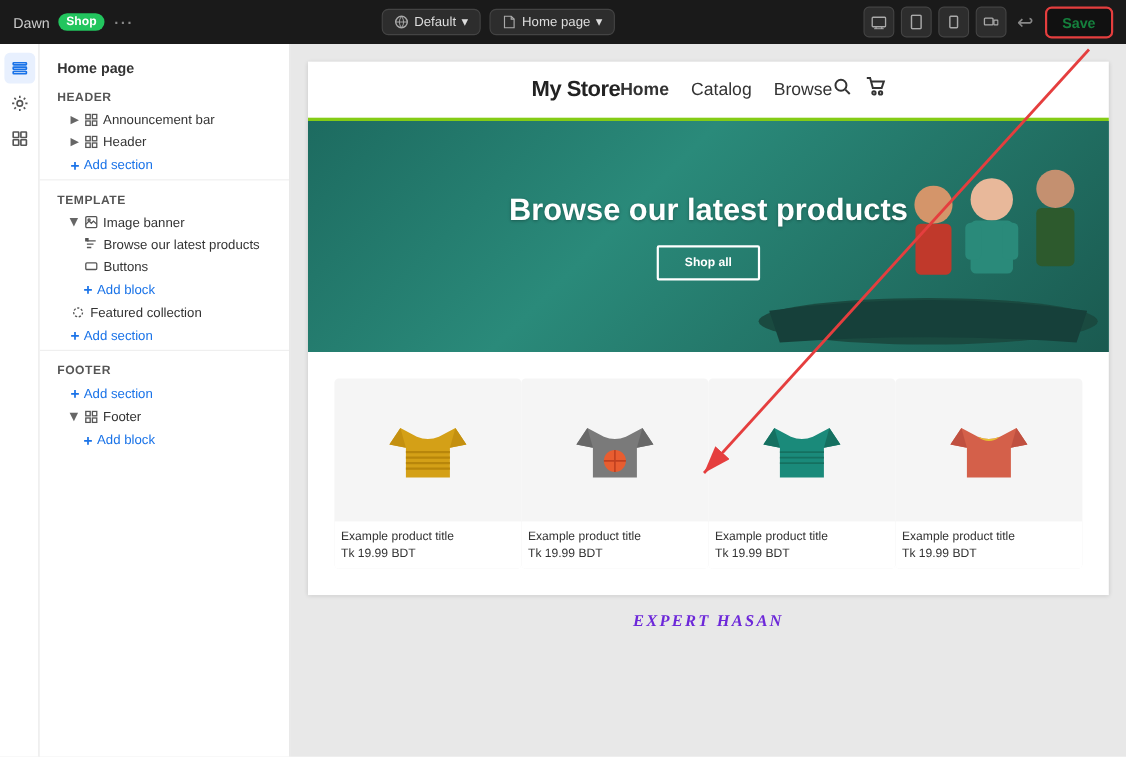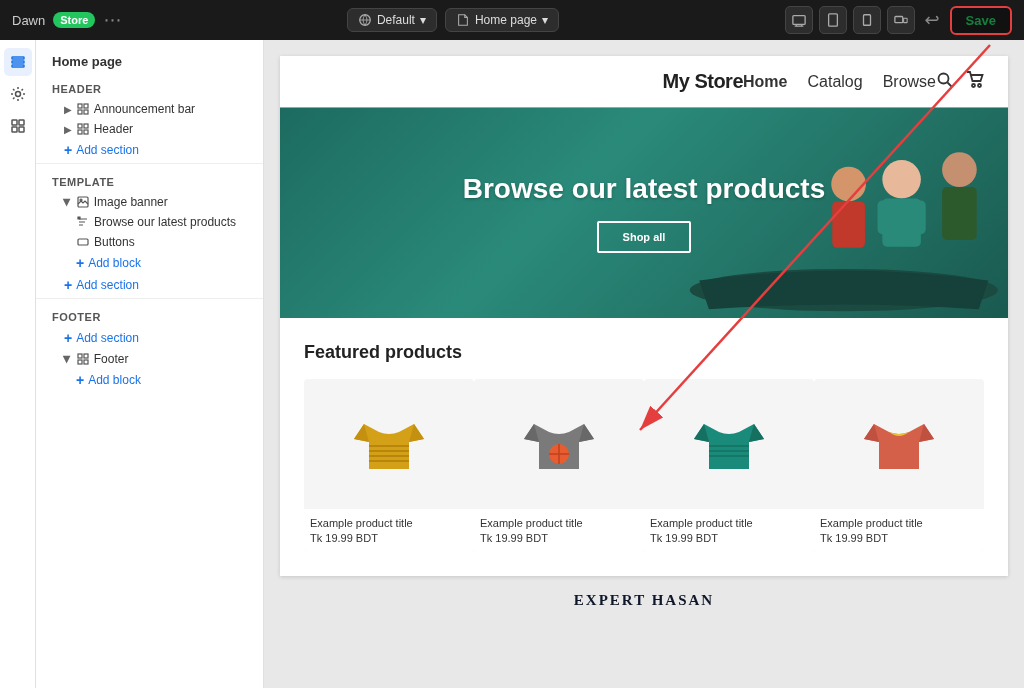--- a/index.html
+++ b/index.html
@@ -39,21 +39,21 @@
     .caret { color: #666; font-size: 10px; }
     .add-link { color: #1a73e8; font-size: 12px; display: flex; align-items: center; gap: 4px; cursor: pointer; }
 
     
     .content { flex: 1; overflow-y: auto; background: #e8e8e8; padding: 16px; }
 
     
     .store-preview { background: #fff; max-width: 760px; margin: 0 auto; box-shadow: 0 1px 4px rgba(0,0,0,0.15); }
 
     
-    .store-header { display: flex; align-items: center; justify-content: flex-end; padding: 14px 24px; border-bottom: 1px solid #84cc16; }
+    .store-header { display: flex; align-items: center; justify-content: center; padding: 14px 24px; border-bottom: 3px solid #84cc16; }
     .store-name { font-size: 20px; font-weight: 700; color: #222; letter-spacing: -0.5px; }
     .store-nav { display: flex; gap: 20px; align-items: center; }
     .store-nav a { font-size: 16px; color: #333; text-decoration: none; }
     .store-nav a.active { font-weight: 600; }
     .store-header-icons { display: flex; gap: 12px; color: #333; }
 
     
     .hero-banner { position: relative; height: 210px; background: #2a7a6e; overflow: hidden; display: flex; align-items: center; justify-content: center; }
     .hero-bg { position: absolute; inset: 0; background: linear-gradient(135deg, #1d6b60 0%, #2a8a7a 40%, #1a5a50 100%); }
     .hero-content { position: relative; z-index: 2; text-align: center; }
@@ -67,31 +67,31 @@
     .product-card { background: #f5f5f5; border-radius: 4px; overflow: hidden; }
     .product-img { height: 130px; display: flex; align-items: center; justify-content: center; }
     .product-info { padding: 8px 6px; background: #fff; }
     .product-name { font-size: 11px; color: #333; margin-bottom: 3px; }
     .product-price { font-size: 11px; color: #333; }
 
     
     .tshirt { width: 80px; height: 80px; }
 
     
-    .watermark { text-align: center; padding: 16px; font-size: 15px; font-weight: 900; color: #0f172a; letter-spacing: 2px; text-transform: uppercase; font-family: Georgia, serif; }
+    .watermark { text-align: center; padding: 16px; font-size: 15px; font-weight: 900; color: #6d28d9; letter-spacing: 2px; text-transform: uppercase; font-family: Georgia, serif; font-style: italic; }
 
     .divider { height: 1px; background: #eee; margin: 2px 0; }
   </style>
 </head>
 <body>
 
 <div class="topbar">
   <div class="topbar-left">
     <span class="user-name">Dawn</span>
-    <span class="live-badge">Store</span>
+    <span class="live-badge">Shop</span>
     <span class="topbar-dots">⋯</span>
   </div>
   <div class="topbar-center">
     <div class="nav-pill">
       <svg viewBox="0 0 16 16">
           <circle cx="8" cy="8" r="6" stroke="#aaa" stroke-width="1.5" fill="none"></circle>
           <path d="M2 8h12M8 2a10 10 0 010 12M8 2a10 10 0 000 12" stroke="#aaa" stroke-width="1" fill="none"></path>
         </svg>
       <span>Default</span>
       <span>▾</span>
@@ -232,20 +232,28 @@
       <span>Buttons</span>
     </div>
 
     <div class="tree-item indent2">
       <span class="add-link">
         <span style="color:#1a73e8;font-weight:700;font-size:14px">+</span>
         <span>Add block</span>
       </span>
     </div>
 
+    <div class="tree-item indent1">
+      <span class="icon">
+        <svg width="12" height="12" viewBox="0 0 12 12" fill="none" stroke="#555" stroke-width="1.2">
+            <circle cx="6" cy="6" r="4" stroke-dasharray="2 1.5"></circle>
+          </svg>
+      </span>
+      <span>Featured collection</span>
+    </div>
 
     <div class="tree-item indent1">
       <span class="add-link">
         <span style="color:#1a73e8;font-weight:700;font-size:14px">+</span>
         <span>Add section</span>
       </span>
     </div>
 
     <div class="divider"></div>
 
@@ -327,21 +335,20 @@
           <rect x="158" y="93" width="34" height="48" rx="5" fill="#c0392b"></rect>
         </svg>
 
         <div class="hero-content">
           <div class="hero-title">Browse our latest products</div>
           <button class="hero-btn">Shop all</button>
         </div>
       </div>
 
       <div class="featured-section">
-        <div class="featured-title">Featured products</div>
         <div class="products-grid">
 
           <div class="product-card">
             <div class="product-img">
               <svg class="tshirt" viewBox="0 0 80 80">
                 <path d="M15 20 L5 35 L20 38 L20 65 L60 65 L60 38 L75 35 L65 20 L50 28 Q40 32 30 28 Z" fill="#d4a017"></path>
                 <path d="M15 20 L5 35 L20 38" fill="#c49010" stroke="none"></path>
                 <path d="M65 20 L75 35 L60 38" fill="#c49010"></path>
 
                 <path d="M20 42 L60 42" stroke="#b8860b" stroke-width="2"></path>

